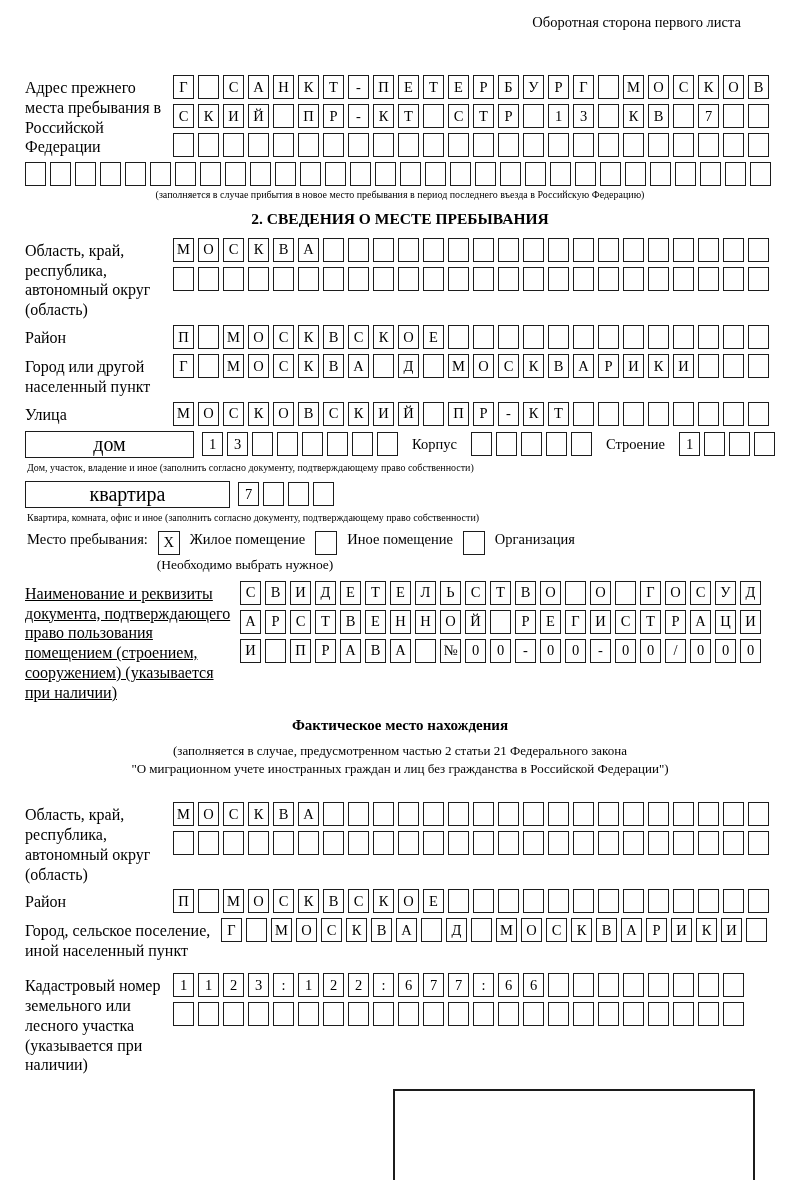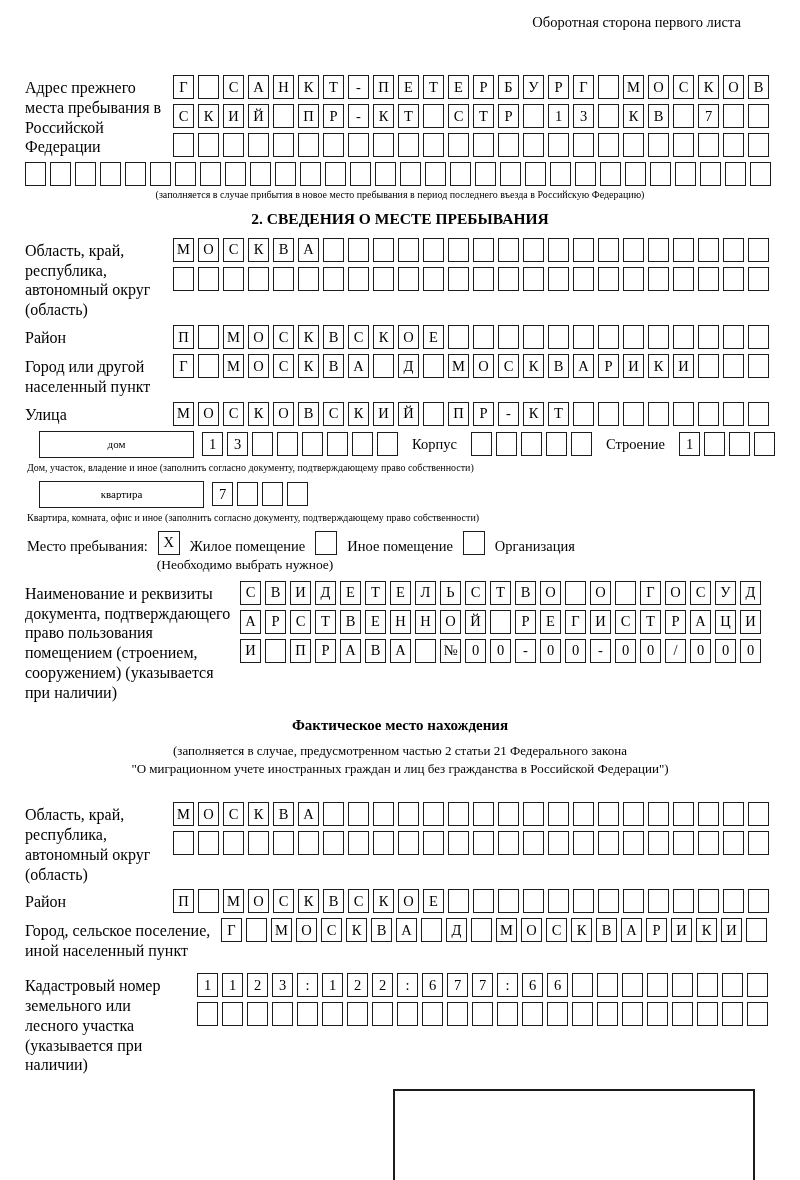--- a/index.html
+++ b/index.html
@@ -26,41 +26,40 @@
     font-size:14.5px; font-family:"Liberation Serif", serif;
   }
 
   .note { font-size:10px; text-align:center; margin:2px 0 6px 0; line-height:1.25; }
   .section-title { text-align:center; font-weight:bold; font-size:15.5px; margin:8px 0 10px 0; }
 
   .house-row { display:flex; align-items:center; gap:8px; margin-bottom:4px; }
   .wide-box {
     border:1.5px solid #1c1c1c; height:27px;
     display:flex; align-items:center; justify-content:center;
-    font-size:11px;
-    margin-left:14px;
+    font-size:20px;
   }
   .house-box { width:170px; }
-  .apt-box { width:165px; }
+  .apt-box { width:205px; }
   .inline-label { font-size:14.5px; margin:0 6px; }
   .caption { font-size:10px; margin:2px 0 8px 2px; }
 
-  .stay-row { display:flex; align-items:flex-end; gap:10px; font-size:14.5px; margin:6px 0 2px 2px; }
+  .stay-row { display:flex; align-items:flex-start; gap:10px; font-size:14.5px; margin:6px 0 2px 2px; }
   .checkbox {
     width:22px; height:24px; border:1.5px solid #1c1c1c; flex-shrink:0;
     display:flex; align-items:center; justify-content:center; font-size:14.5px;
   }
   .stay-note { font-size:13.5px; margin:2px 0 8px 0; text-align:center; width:440px; }
 
-  .doc-field .field-label { width:215px; }
+  .doc-field .field-label { width:215px;text-decoration:underline; }
 
   .sub-title { text-align:center; font-weight:bold; font-size:15px; margin:14px 0 8px 0; }
   .sub-note { text-align:center; font-size:13px; line-height:1.4; margin-bottom:24px; }
 
-  .cad-gap { margin-top:12px;gap:24px; }
+  .cad-gap { margin-top:12px; }
 
   .stamp-wrap { margin-left:368px; margin-top:14px; width:384px; }
   .stamp-box { width:362px; height:178px; border:2px solid #1c1c1c; }
   .stamp-caption { width:384px; font-size:13.8px; text-align:center; line-height:1.3; margin-top:4px; }
 </style>
 </head>
 <body>
 
 <div class="page">
 

